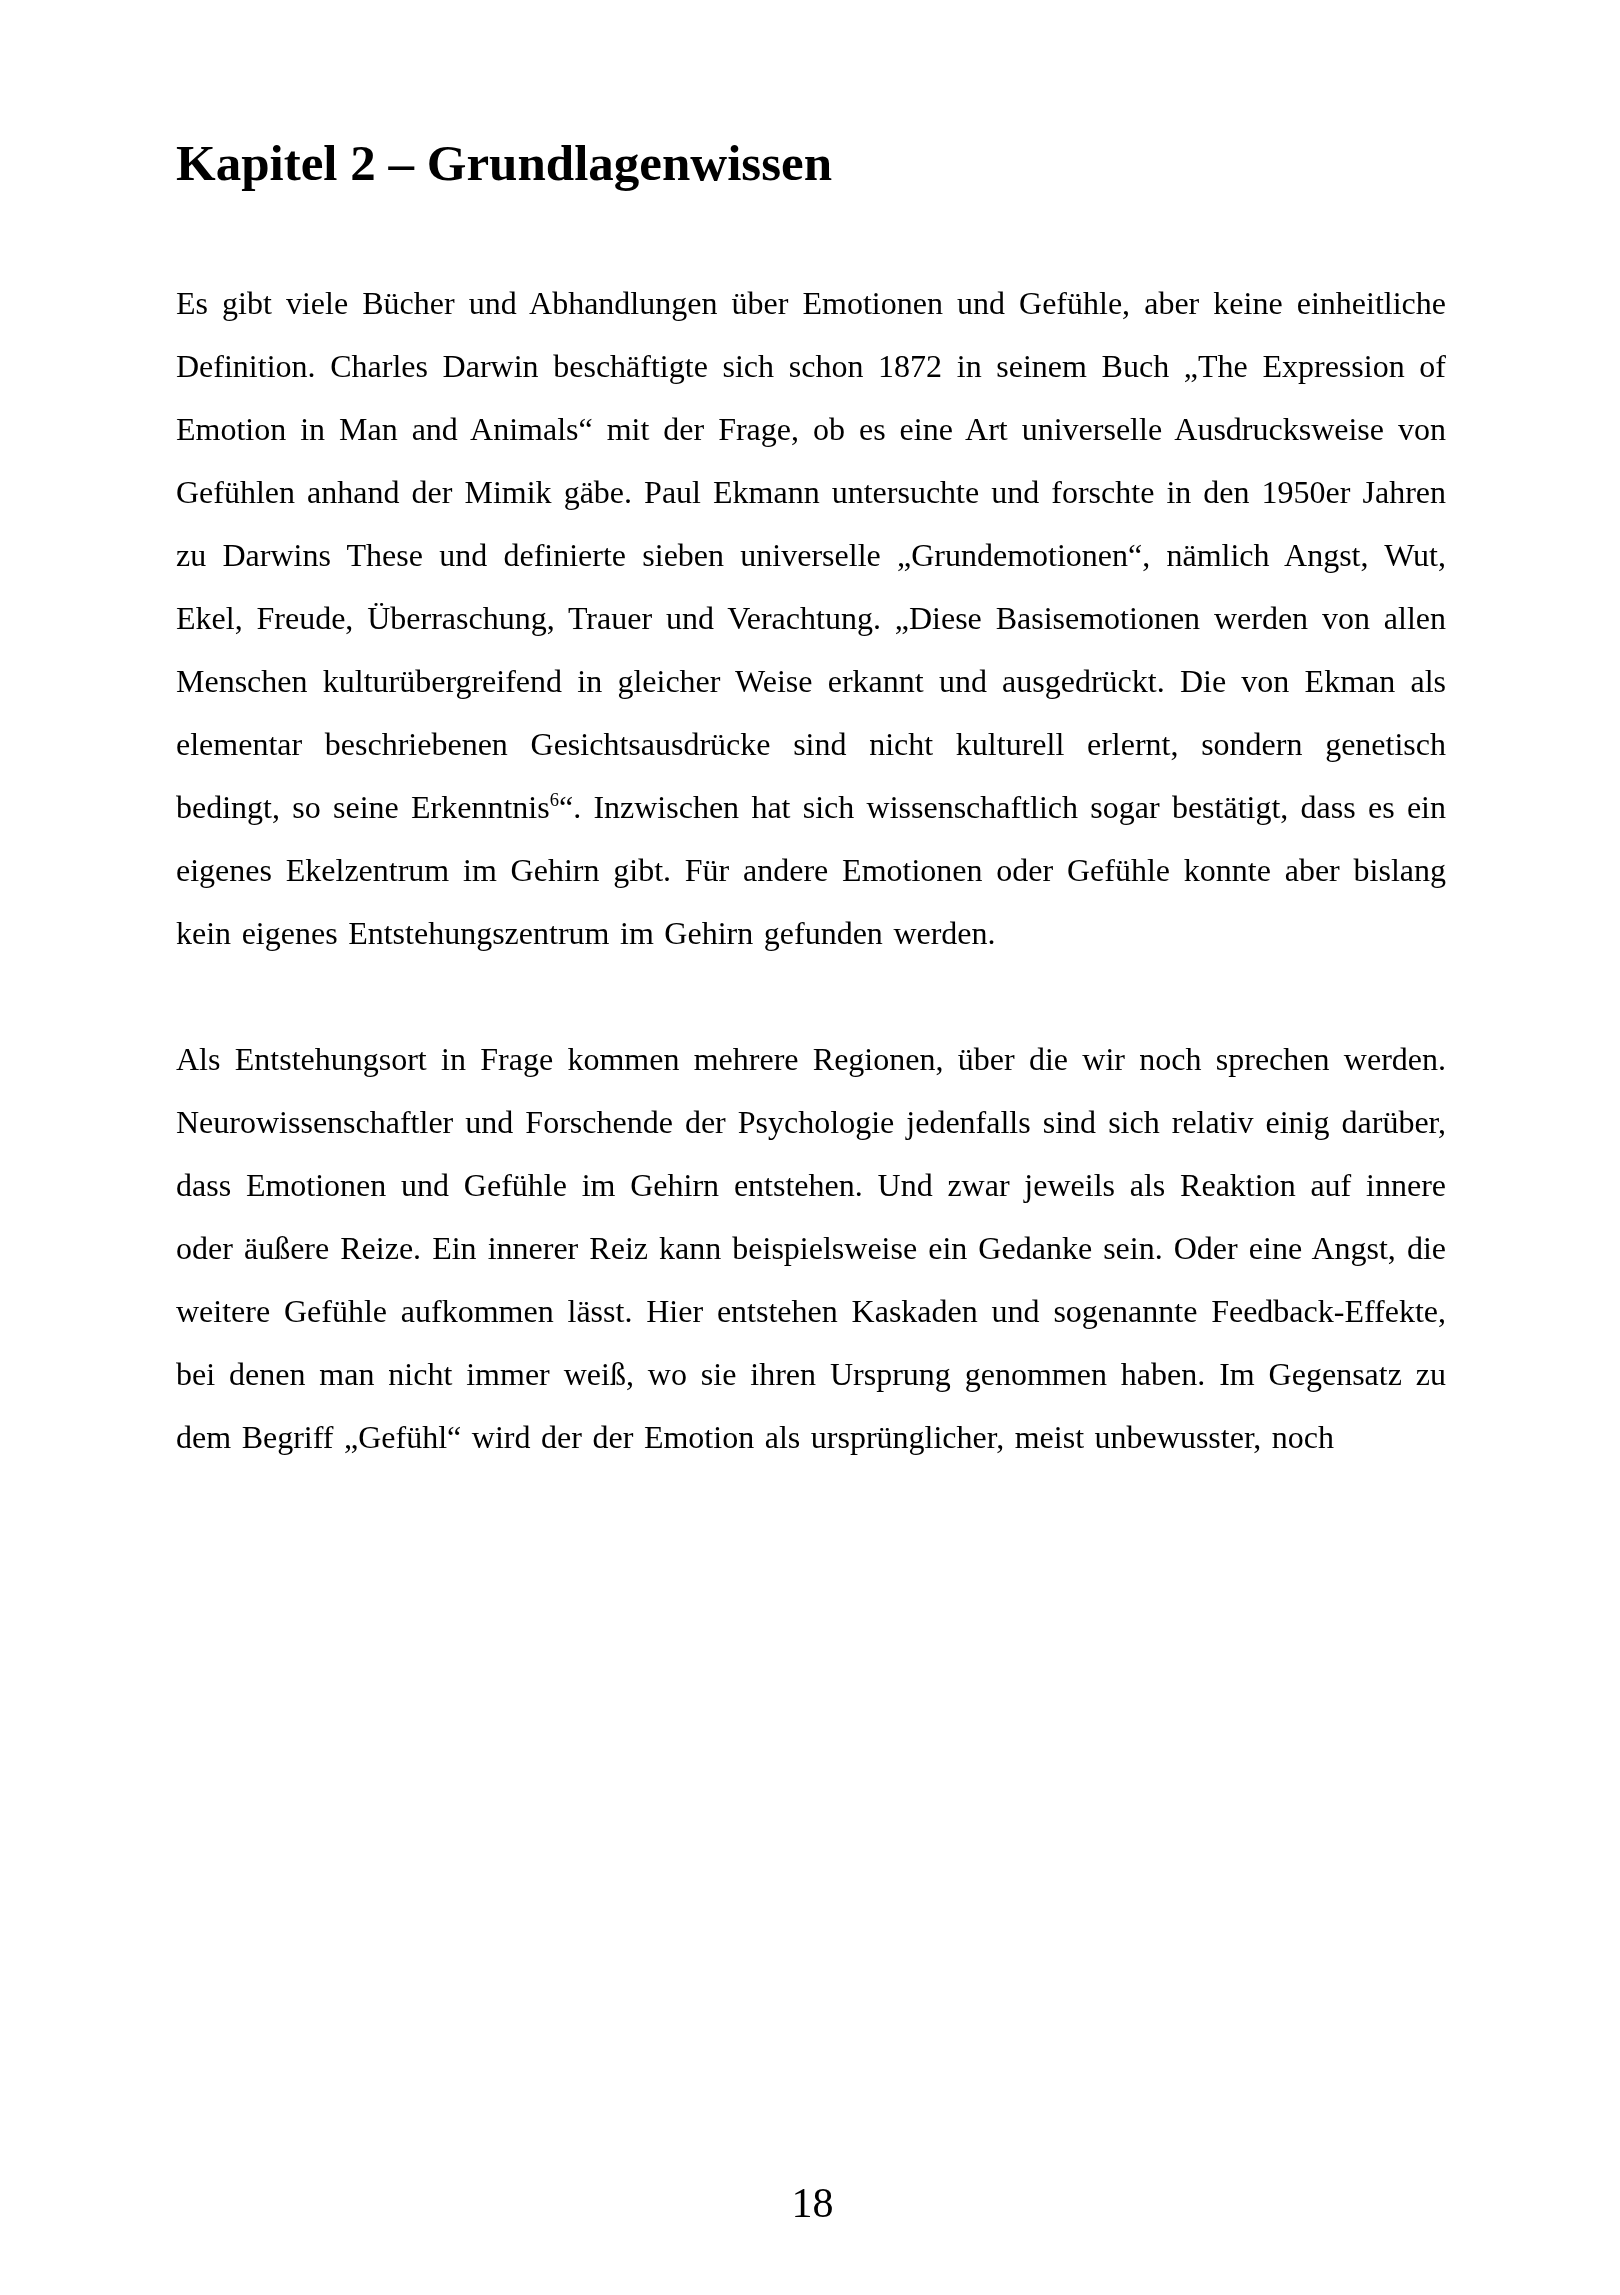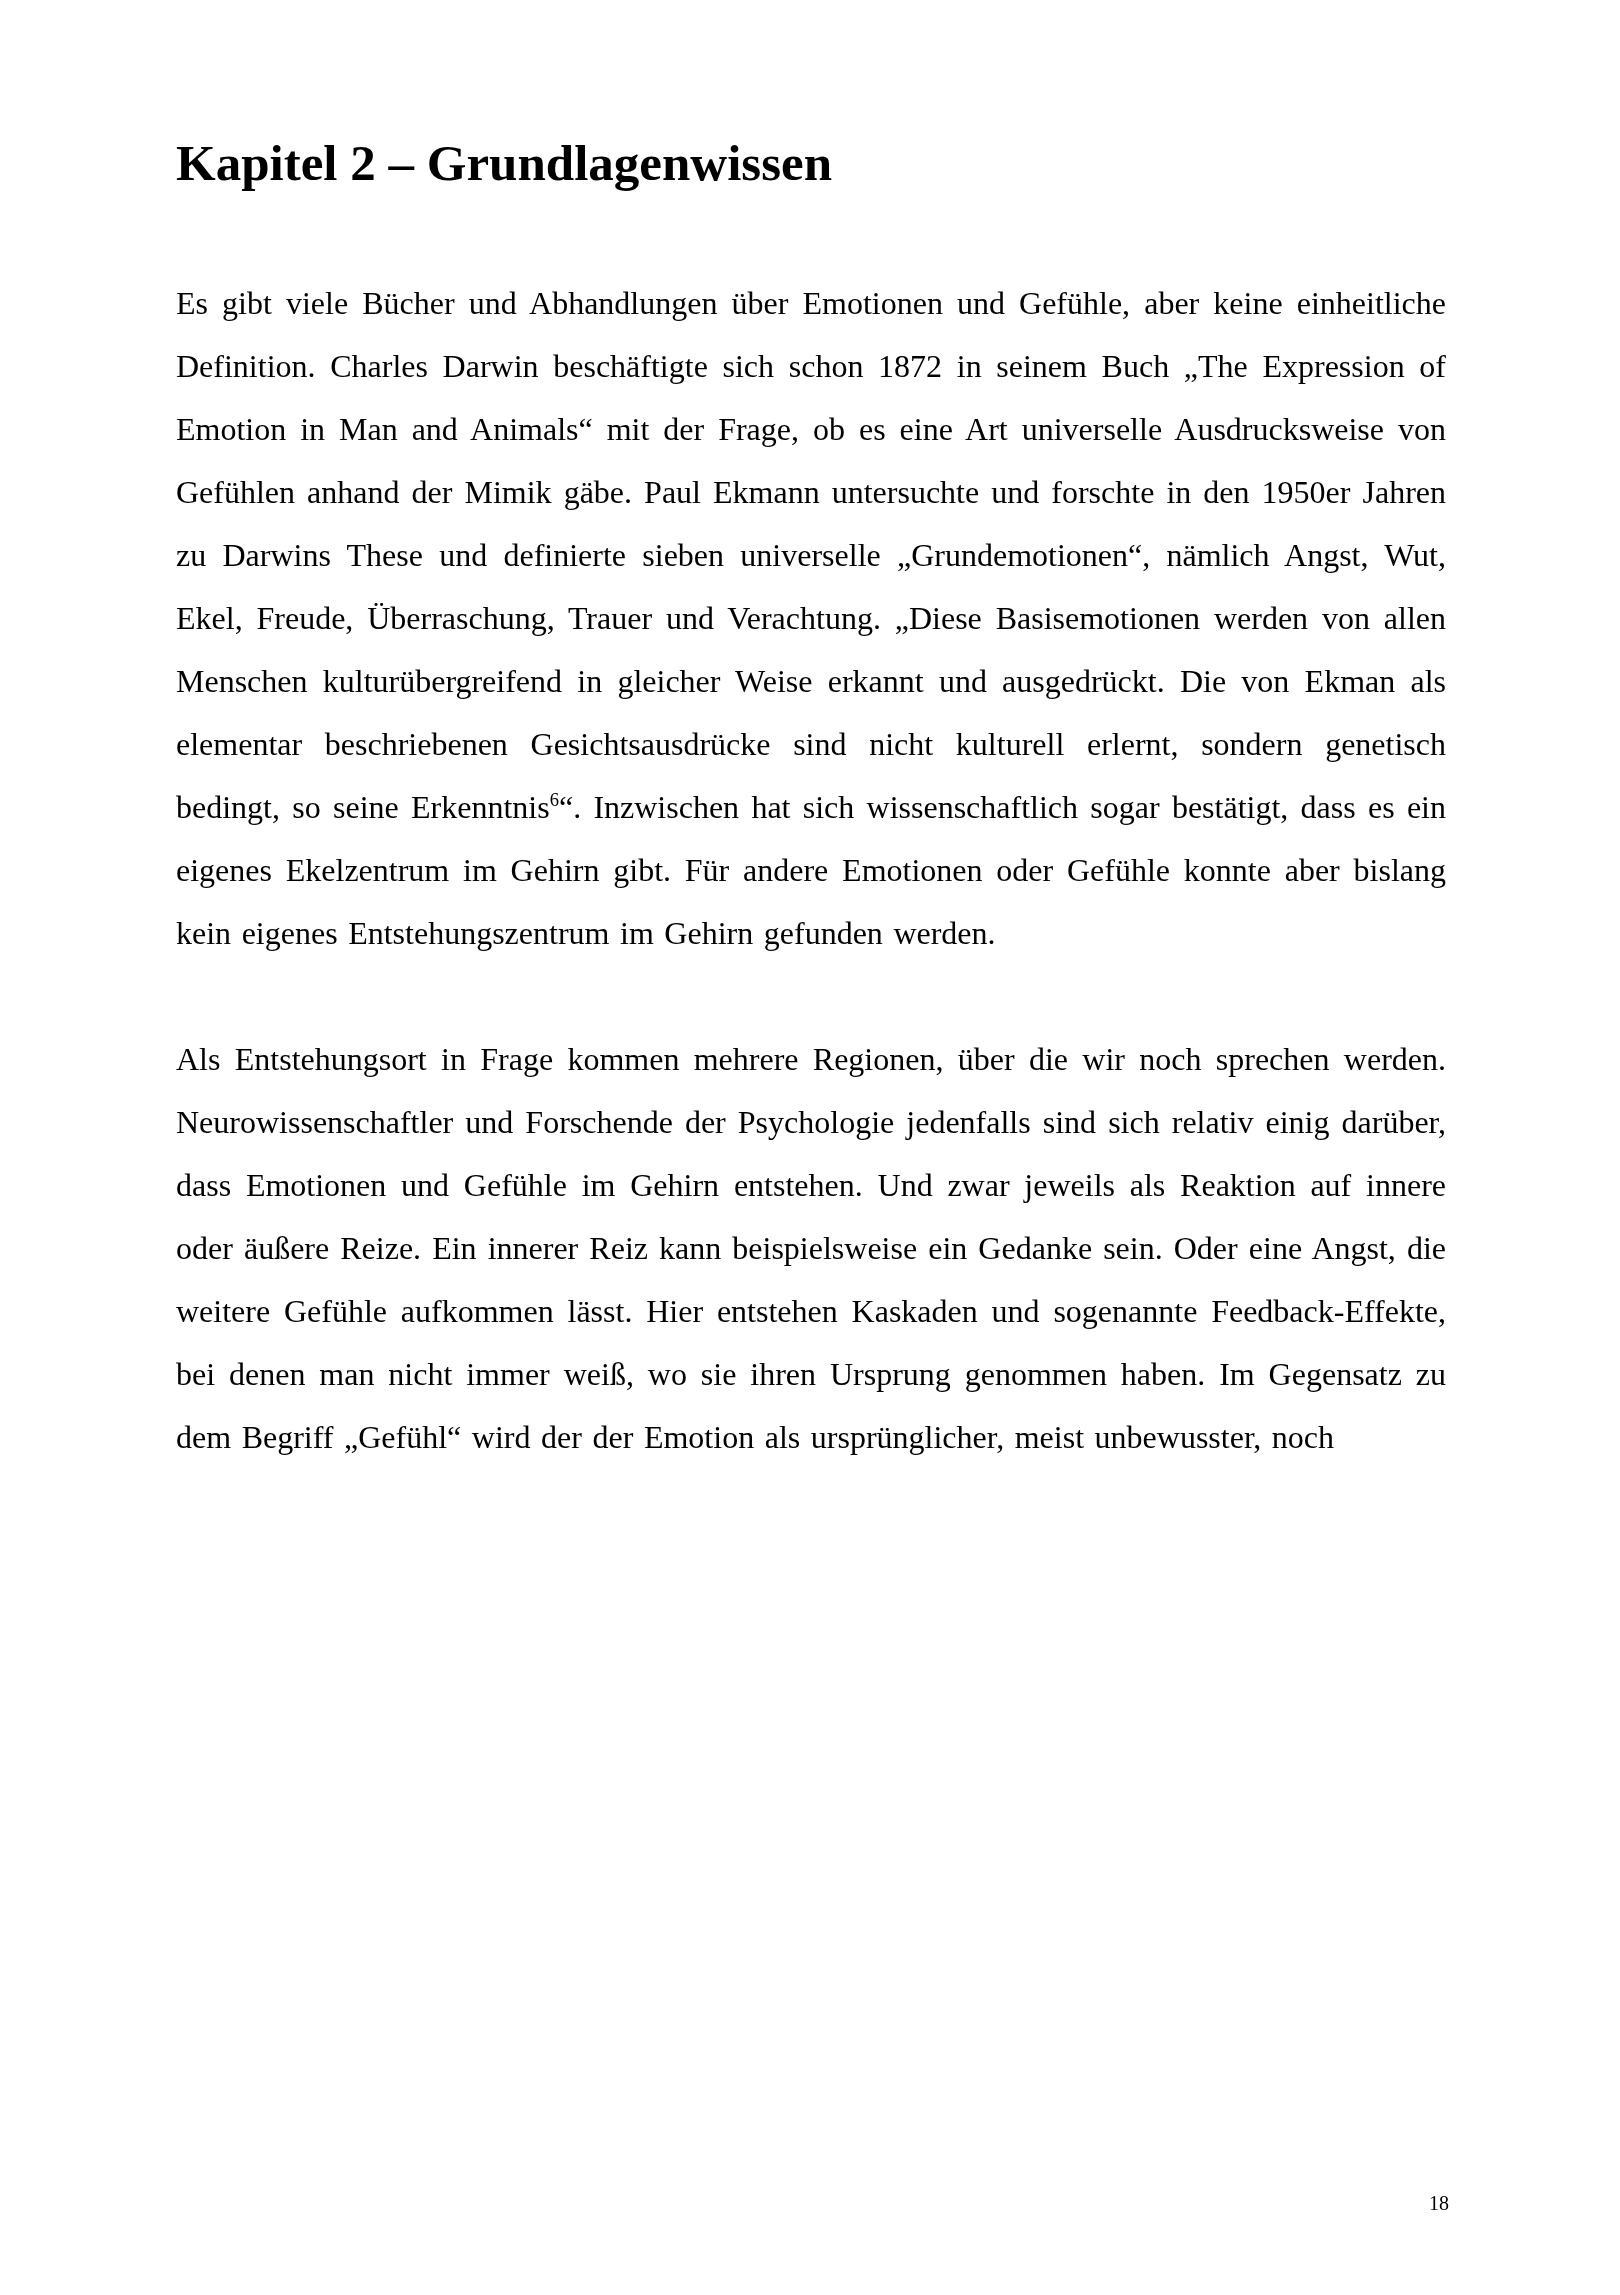--- a/index.html
+++ b/index.html
@@ -47,23 +47,23 @@
   }
   p.body-paragraph sup {
     font-size: 0.58em;
     line-height: 0;
     vertical-align: super;
   }
   .page-number {
     position: absolute;
     left: 176px;
     width: 1273px;
-    bottom: 82px;
-    text-align: right;
-    font-size: 20px;
+    bottom: 71px;
+    text-align: center;
+    font-size: 42px;
     line-height: 1;
   }
 </style>
 </head>
 <body>
 
 <div class="page">
 
   <h1 class="chapter-title">Kapitel 2 – Grundlagenwissen</h1>
 

